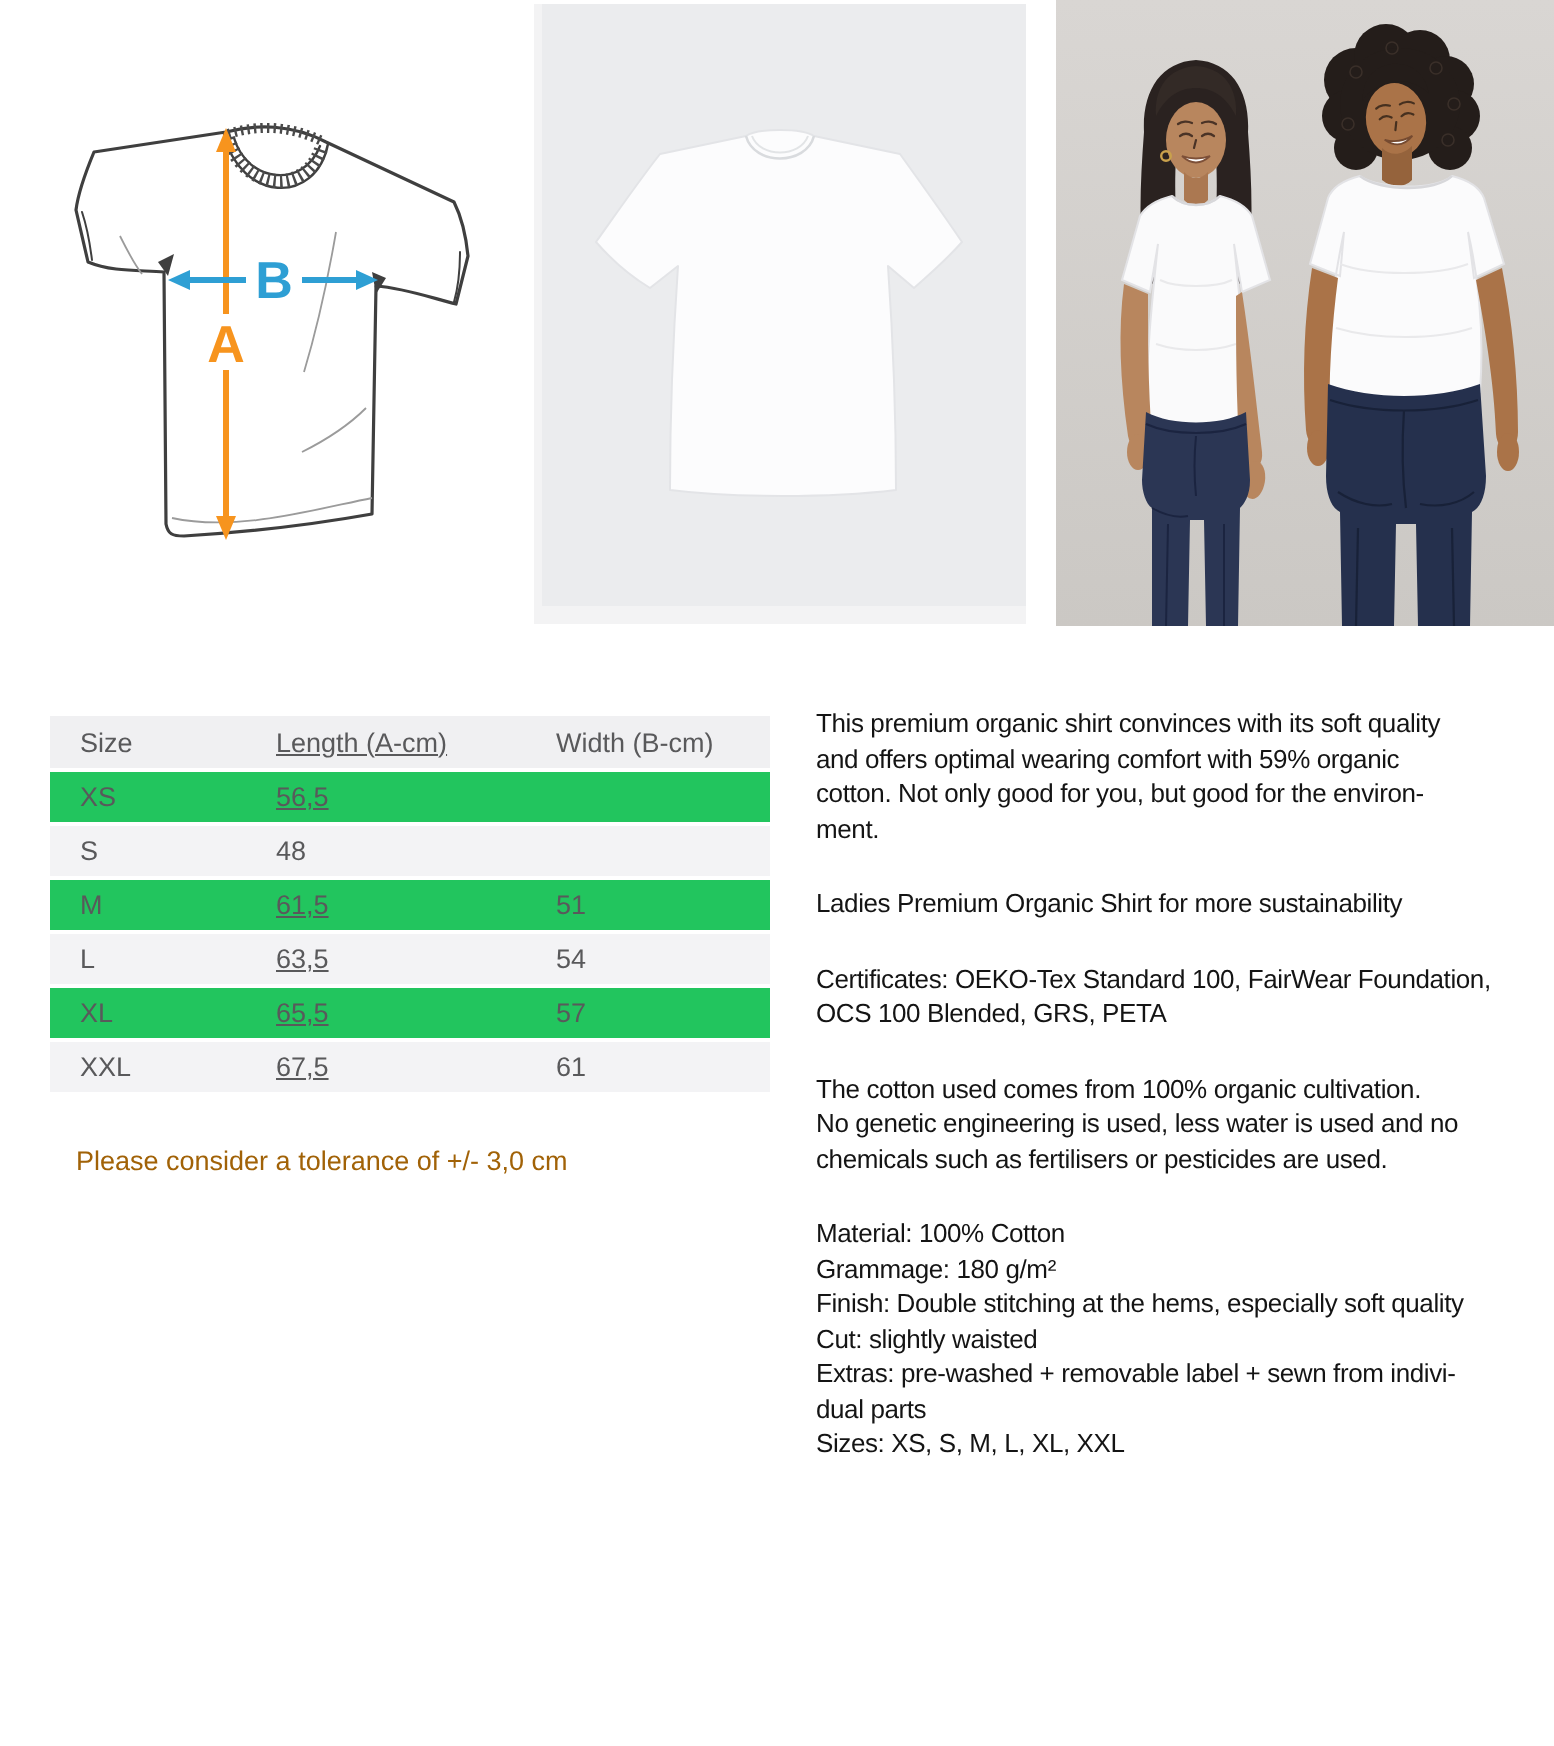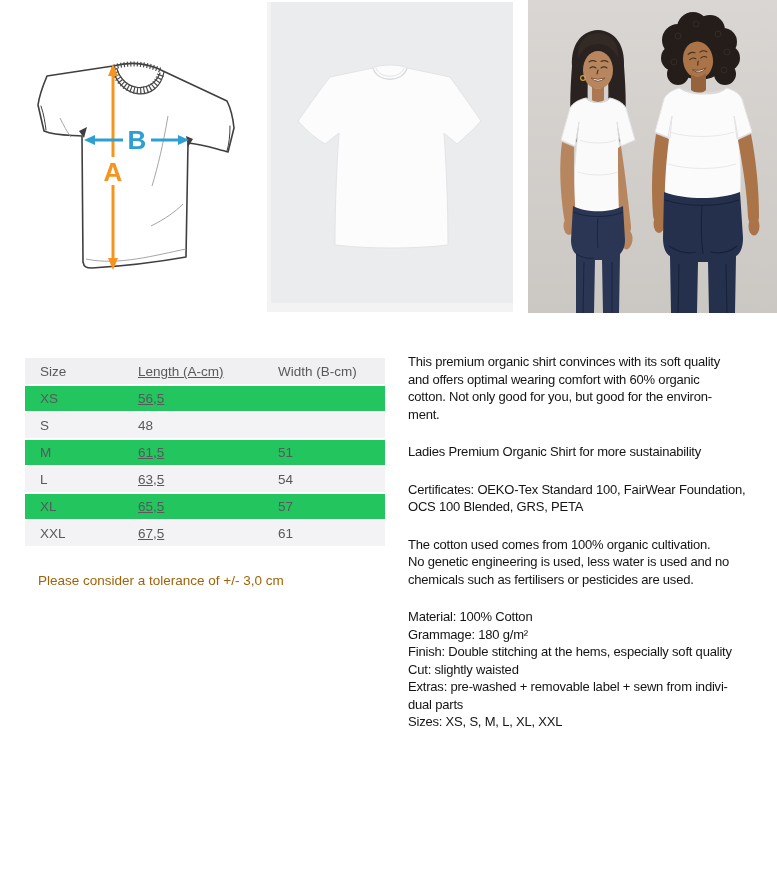--- a/index.html
+++ b/index.html
@@ -242,21 +242,21 @@
           <div class="tcell c1">67,5</div>
           <div class="tcell c2">61</div>
         </div>
       </div>
   </div>
 
   <p class="tolerance">Please consider a tolerance of +/- 3,0 cm</p>
 
   <div class="description">
     <p>This premium organic shirt convinces with its soft quality
-and offers optimal wearing comfort with 60% organic
+and offers optimal wearing comfort with 59% organic
 cotton. Not only good for you, but good for the environ-
 ment.</p>
     <p>Ladies Premium Organic Shirt for more sustainability</p>
     <p>Certificates: OEKO-Tex Standard 100, FairWear Foundation,
 OCS 100 Blended, GRS, PETA</p>
     <p>The cotton used comes from 100% organic cultivation.
 No genetic engineering is used, less water is used and no
 chemicals such as fertilisers or pesticides are used.</p>
     <p>Material: 100% Cotton
 Grammage: 180 g/m²

